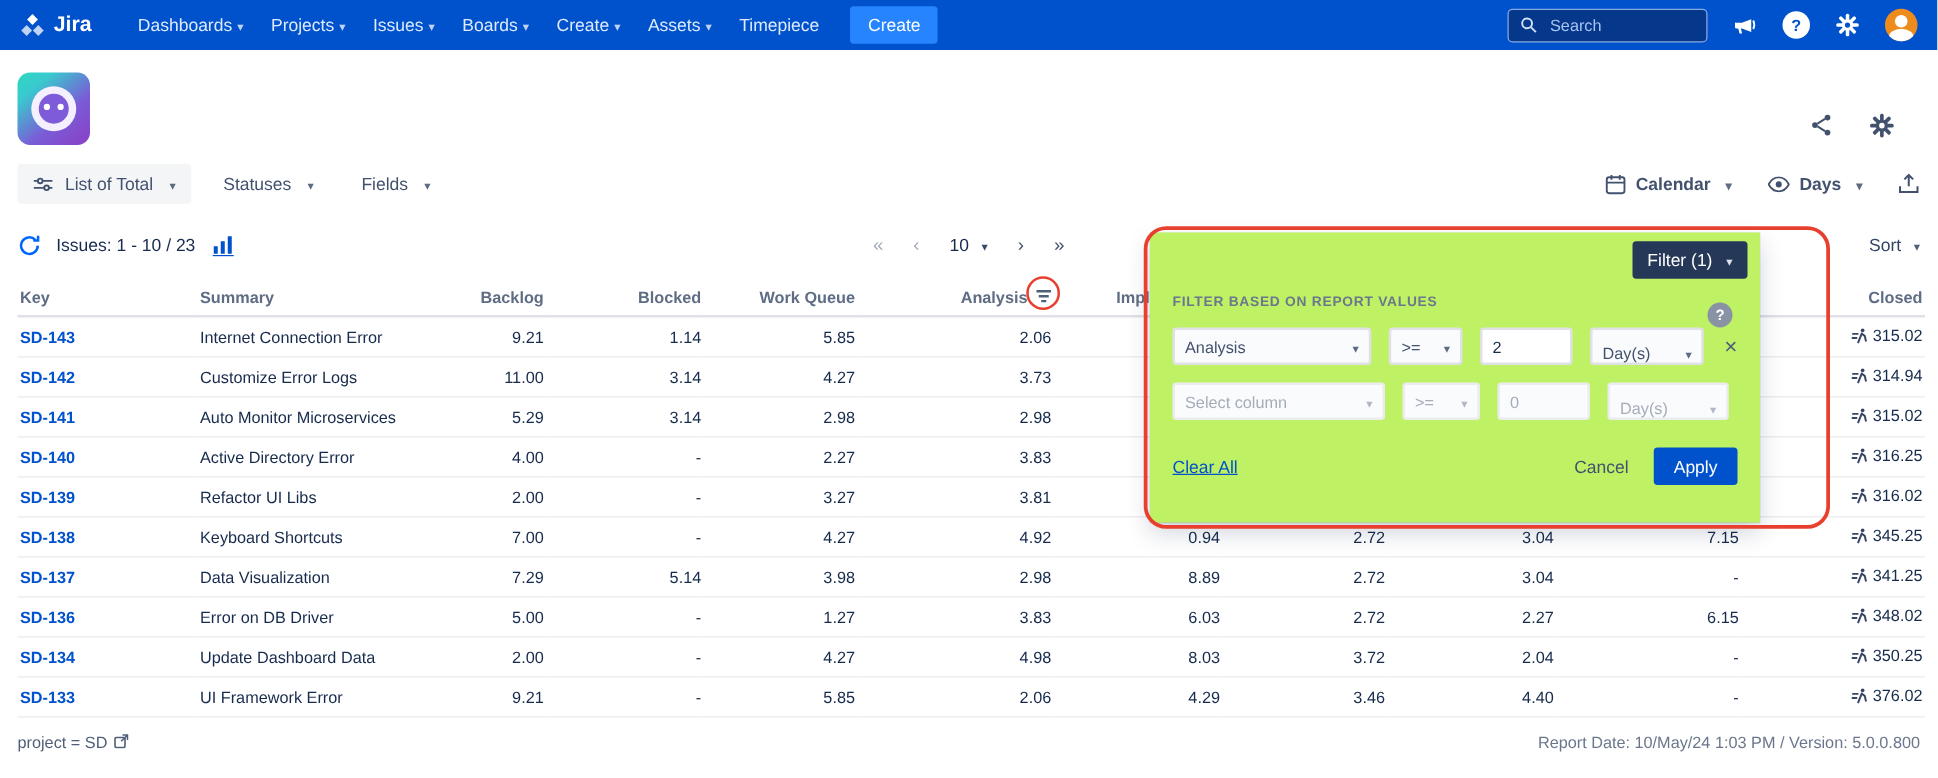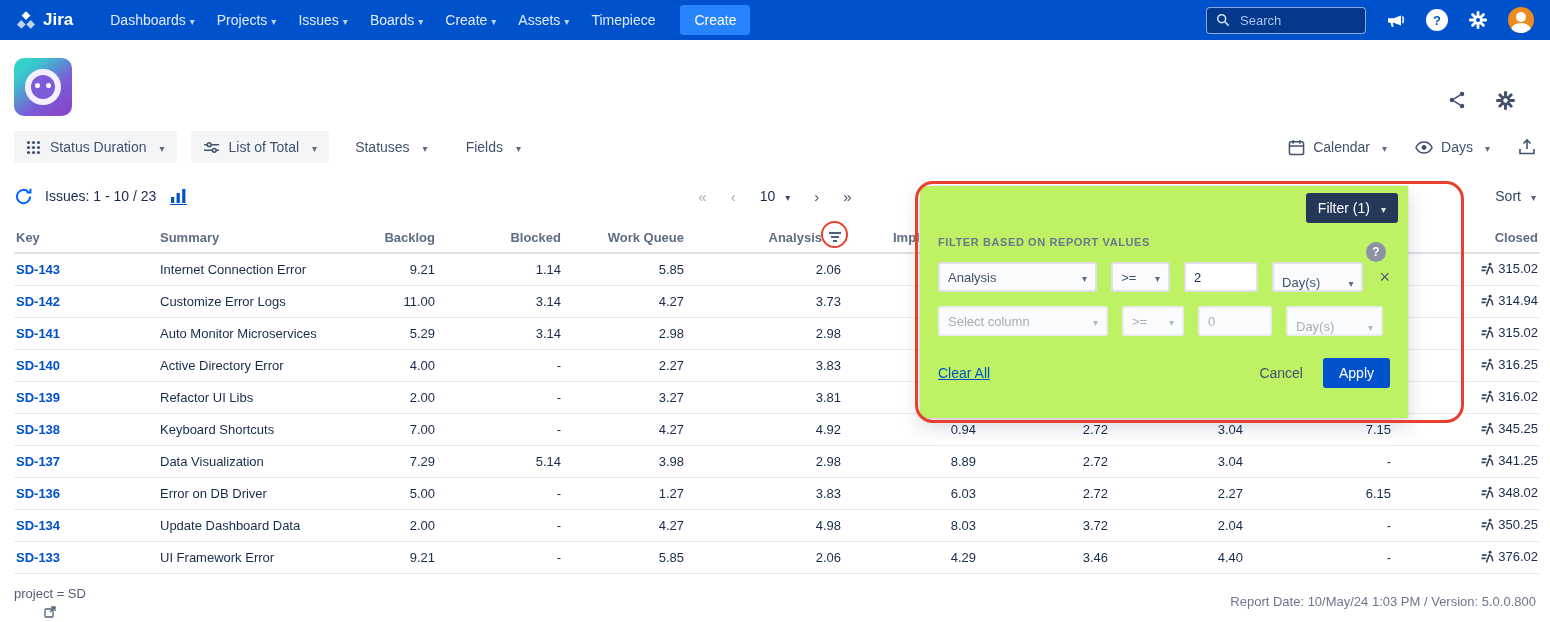--- a/index.html
+++ b/index.html
@@ -40,21 +40,21 @@
   .sel-project { width:372px; background:#F4F5F7; border-color:#F4F5F7; }
   .ctx-icons { margin-left:auto; display:flex; gap:28px; align-items:center; margin-top:26px; margin-right:10px; }
   .ghost-ic { cursor:pointer; display:flex; align-items:center; }
   
   .toolbar { display:flex; align-items:center; padding:0 14px; height:42px; position:relative; }
   .tb-btn { display:flex; align-items:center; gap:9px; background:#F4F5F7; border-radius:3px; height:32px; padding:0 12px;
     color:#42526E; font-size:14px; font-weight:500; margin-right:14px; cursor:pointer; white-space:nowrap; }
   .tb-plain { background:transparent; }
   .date-filter { position:absolute; left:0; right:0; text-align:center; color:#7A869A; font-size:14px; pointer-events:none; }
   .tb-right { margin-left:auto; display:flex; gap:28px; align-items:center; }
-  .tb-icon-btn { display:flex; align-items:center; gap:8px; color:#42526E; font-size:14px; font-weight:400; cursor:pointer; }
+  .tb-icon-btn { display:flex; align-items:center; gap:8px; color:#42526E; font-size:14px; font-weight:700; cursor:pointer; }
   
   .issues-row { position:relative; display:flex; align-items:center; padding:0 14px; height:36px; margin-top:10px; }
   .issues-label { font-size:14px; font-weight:500; color:#172B4D; margin:0 14px 0 12px; }
   .pager { position:absolute; left:0; right:0; display:flex; justify-content:center; align-items:center; gap:24px; font-size:15px; }
   .pg { cursor:pointer; color:#42526E; }
   .pg.dim { color:#A5ADBA; }
   .page-size { display:flex; align-items:center; gap:6px; color:#172B4D; font-size:14px; cursor:pointer; }
   .sort-btn { margin-left:auto; display:flex; align-items:center; gap:6px; color:#344563; font-size:14px; font-weight:400; cursor:pointer; z-index:5; }
   
   table.report { margin:10px 0 0 14px; width:1526px; border-collapse:collapse; table-layout:fixed; }
@@ -83,21 +83,21 @@
   .fp-x { font-size:18px; color:#505F79; cursor:pointer; line-height:1; margin-left:2px; }
   .fp-row.dis .fp-sel { color:#A5ADBA; border-color:#EBECF0; background:#FAFBFC; }
   .fp-row.dis .fp-val { color:#A5ADBA; background:#FAFBFC; border-color:#EBECF0; }
   .fp-footer { display:flex; align-items:center; margin-top:22px; }
   .clear-all { color:#0052CC; font-size:14px; font-weight:500; text-decoration:underline; cursor:pointer; }
   .cancel-btn { margin-left:auto; color:#42526E; font-size:14px; font-weight:500; cursor:pointer; margin-right:20px; }
   .apply-btn { background:#0052CC; color:#fff; border:none; border-radius:3px; height:30px; padding:0 16px; font-size:14px; font-weight:500; cursor:pointer; font-family:inherit; }
   .panel-red-rect { position:absolute; left:915px; top:181px; width:549px; height:242px; border:3px solid #E8402F; border-radius:18px; z-index:50; pointer-events:none; }
   
   .footer { display:flex; justify-content:space-between; align-items:center; padding:12px 14px 0 14px; font-size:13px; }
-  .foot-left { color:#505F79; display:flex; align-items:center; gap:5px;flex-direction:column; }
+  .foot-left { color:#505F79; display:flex; align-items:center; gap:5px; }
   .foot-right { color:#6B778C; }
 </style>
 </head>
 <body>
 
 <div class="topnav">
   <div class="brand">
     <svg width="20" height="20" viewBox="0 0 24 24" fill="#fff">
       <path d="M12 1.5l5.2 5.2L12 11.9 6.8 6.7z"></path>
       <path d="M6.4 12.1l5.2 5.2-5.2 5.2-5.2-5.2z" opacity=".75"></path>
@@ -166,35 +166,20 @@
         <rect x="8.6" y="1" width="2.8" height="18" rx="1.2" transform="rotate(135 10 10)"></rect>
         <circle cx="10" cy="10" r="4.6"></circle>
             <circle cx="10" cy="10" r="2.1" fill="#fff"></circle>
           </g>
       </svg>
     </span>
   </div>
 </div>
 
 <div class="toolbar">
-  <div class="tb-btn">
-    <svg width="15" height="15" viewBox="0 0 15 15" fill="#42526E">
-      <circle cx="2.5" cy="2.5" r="1.6"></circle>
-        <circle cx="7.5" cy="2.5" r="1.6"></circle>
-        <circle cx="12.5" cy="2.5" r="1.6"></circle>
-      <circle cx="2.5" cy="7.5" r="1.6"></circle>
-        <circle cx="7.5" cy="7.5" r="1.6"></circle>
-        <circle cx="12.5" cy="7.5" r="1.6"></circle>
-      <circle cx="2.5" cy="12.5" r="1.6"></circle>
-        <circle cx="7.5" cy="12.5" r="1.6"></circle>
-        <circle cx="12.5" cy="12.5" r="1.6"></circle>
-    </svg>
-    <span>Status Duration</span>
-    <span class="chev"></span>
-  </div>
   <div class="tb-btn">
     <svg width="17" height="13" viewBox="0 0 18 14" fill="none" stroke="#42526E" stroke-width="1.6">
       <path d="M1 4h16M1 10h16"></path>
         <circle cx="6.5" cy="4" r="2" fill="#F4F5F7"></circle>
         <circle cx="12" cy="10" r="2" fill="#F4F5F7"></circle>
     </svg>
     <span>List of Total</span>
     <span class="chev"></span>
   </div>
   <div class="tb-btn tb-plain">

